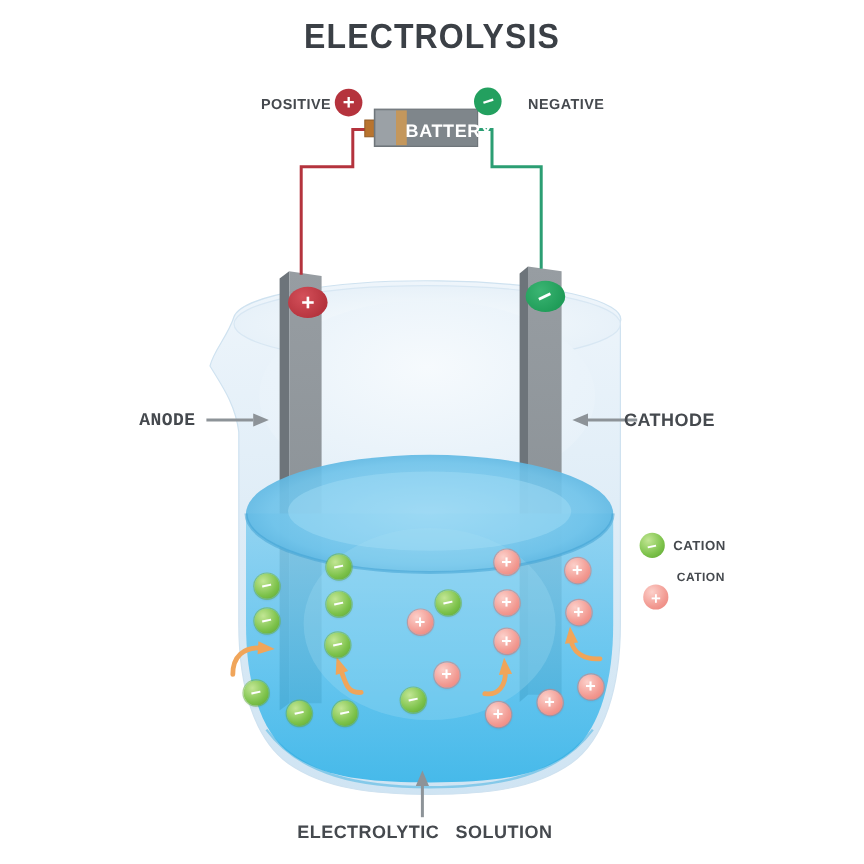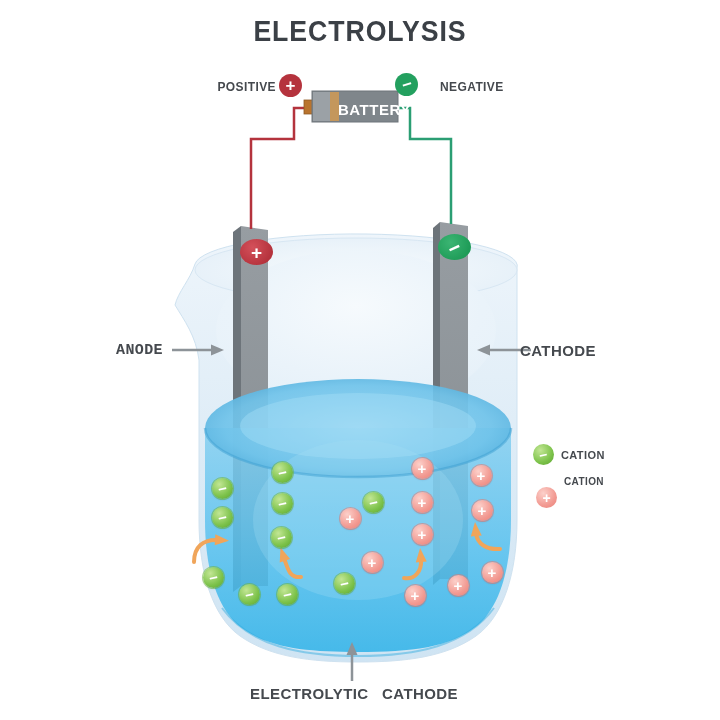--- a/index.html
+++ b/index.html
@@ -220,15 +220,15 @@
     </div>
 
   <div class="lbl" id="title">ELECTROLYSIS</div>
   <div class="lbl" id="positive-label">POSITIVE</div>
   <div class="lbl" id="negative-label">NEGATIVE</div>
   <div class="lbl" id="battery-label">BATTERY</div>
   <div class="lbl" id="anode-label">ANODE</div>
   <div class="lbl" id="cathode-label">CATHODE</div>
   <div class="lbl" id="anion-label">CATION</div>
   <div class="lbl" id="cation-label">CATION</div>
-  <div class="lbl" id="solution-label">ELECTROLYTIC CATHODE</div>
+  <div class="lbl" id="solution-label">ELECTROLYTIC SOLUTION</div>
 
 </div>
 
 </body></html>

